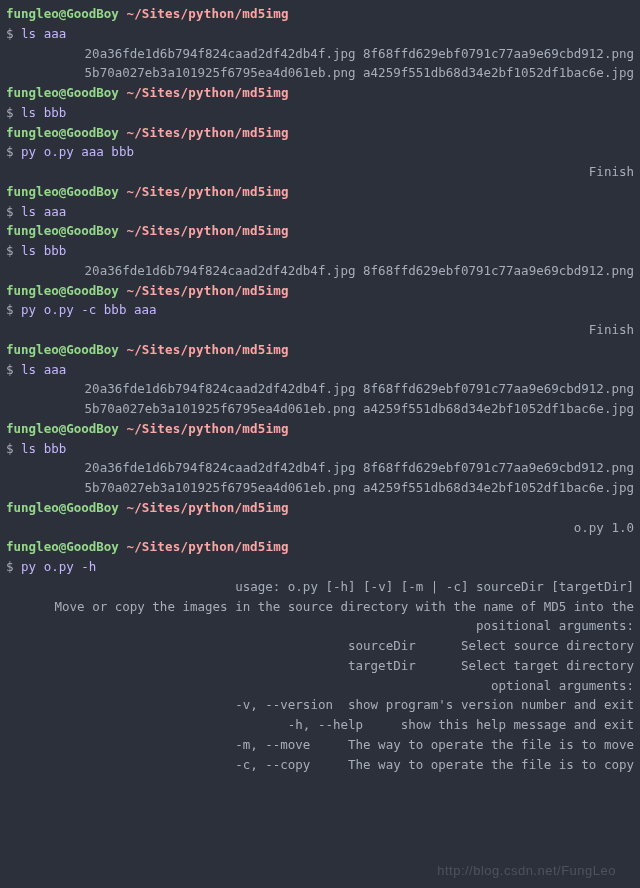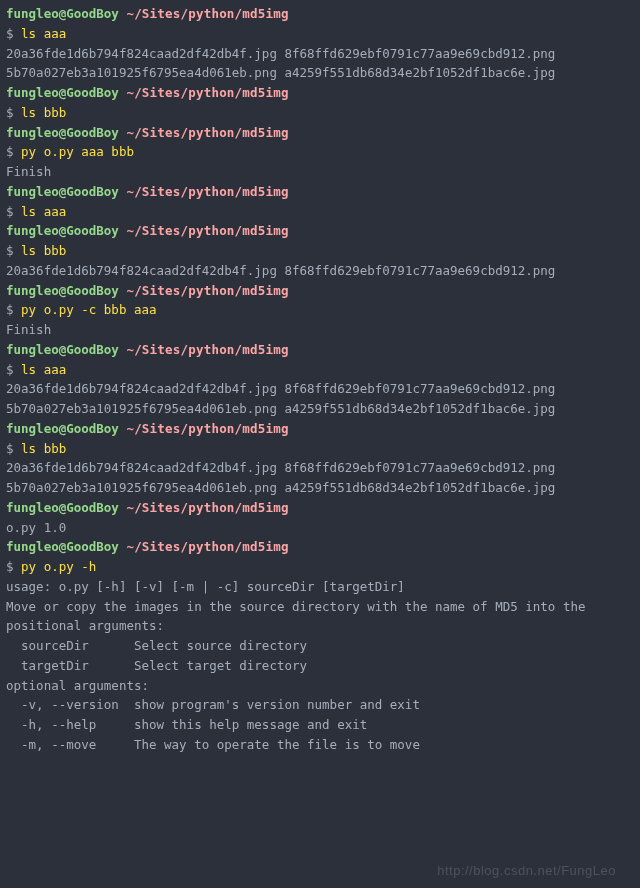--- a/index.html
+++ b/index.html
@@ -11,22 +11,22 @@
     color: #a7adba;
     width: 640px;
     height: 888px;
     overflow: hidden;
     padding: 4px 6px;
     position: relative;
   }
   .line { white-space: pre; }
   .user { color: #96d88a; font-weight: bold; }
   .path { color: #fca5a5; font-weight: bold; letter-spacing: 0.2px; }
-  .cmd  { color: #fde047; margin-top: 17px; }
-  .out  { color: #a7adba; }
+  .cmd  { color: #c4b5fd; margin-top: 17px; }
+  .out  { color: #a7adba; text-align: right; }
   .dollar { color: #a7adba; }
   .watermark {
     position: absolute;
     right: 24px;
     bottom: 6px;
     color: rgba(200,200,200,0.22);
     font-size: 13px;
     font-family: Arial, sans-serif;
     letter-spacing: 0.5px;
   }
@@ -79,16 +79,17 @@
 <div class="line out">Move or copy the images in the source directory with the name of MD5 into the</div>
 <div class="line out"></div>
 <div class="line out">positional arguments:</div>
 <div class="line out">  sourceDir      Select source directory</div>
 <div class="line out">  targetDir      Select target directory</div>
 <div class="line out"></div>
 <div class="line out">optional arguments:</div>
 <div class="line out">  -v, --version  show program's version number and exit</div>
 <div class="line out">  -h, --help     show this help message and exit</div>
 <div class="line out">  -m, --move     The way to operate the file is to move</div>
+<div class="line out">  -c, --copy     The way to operate the file is to copy</div>
 
 </div>
 
 <div class="watermark">http://blog.csdn.net/FungLeo</div>
 
 </body></html>

